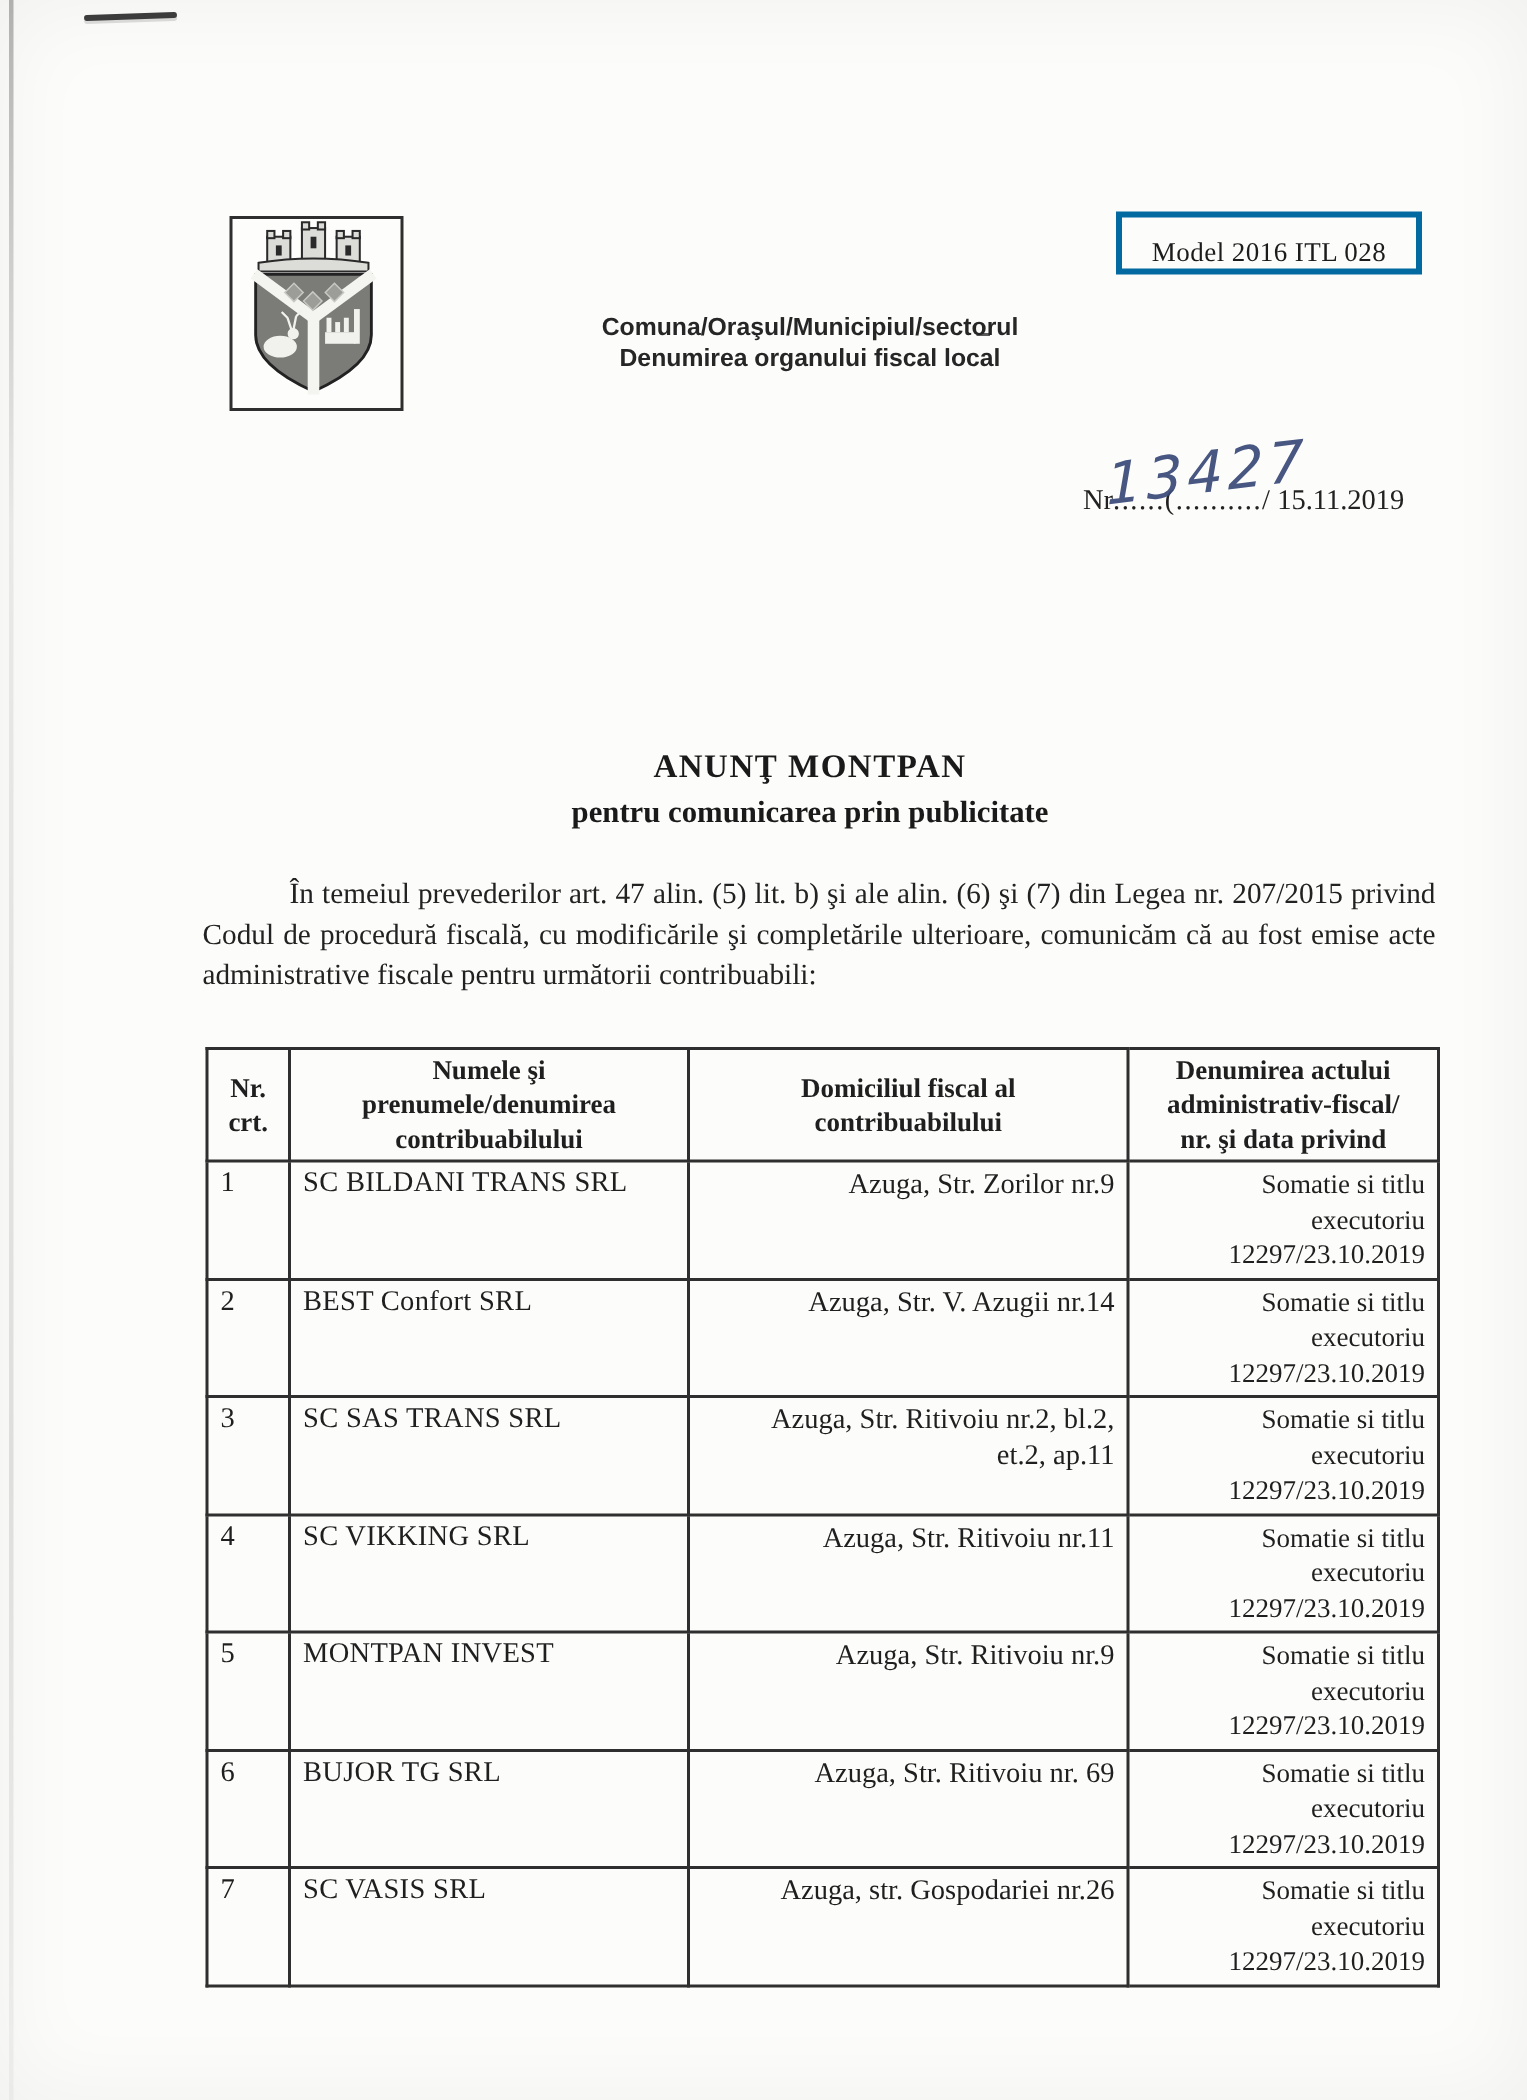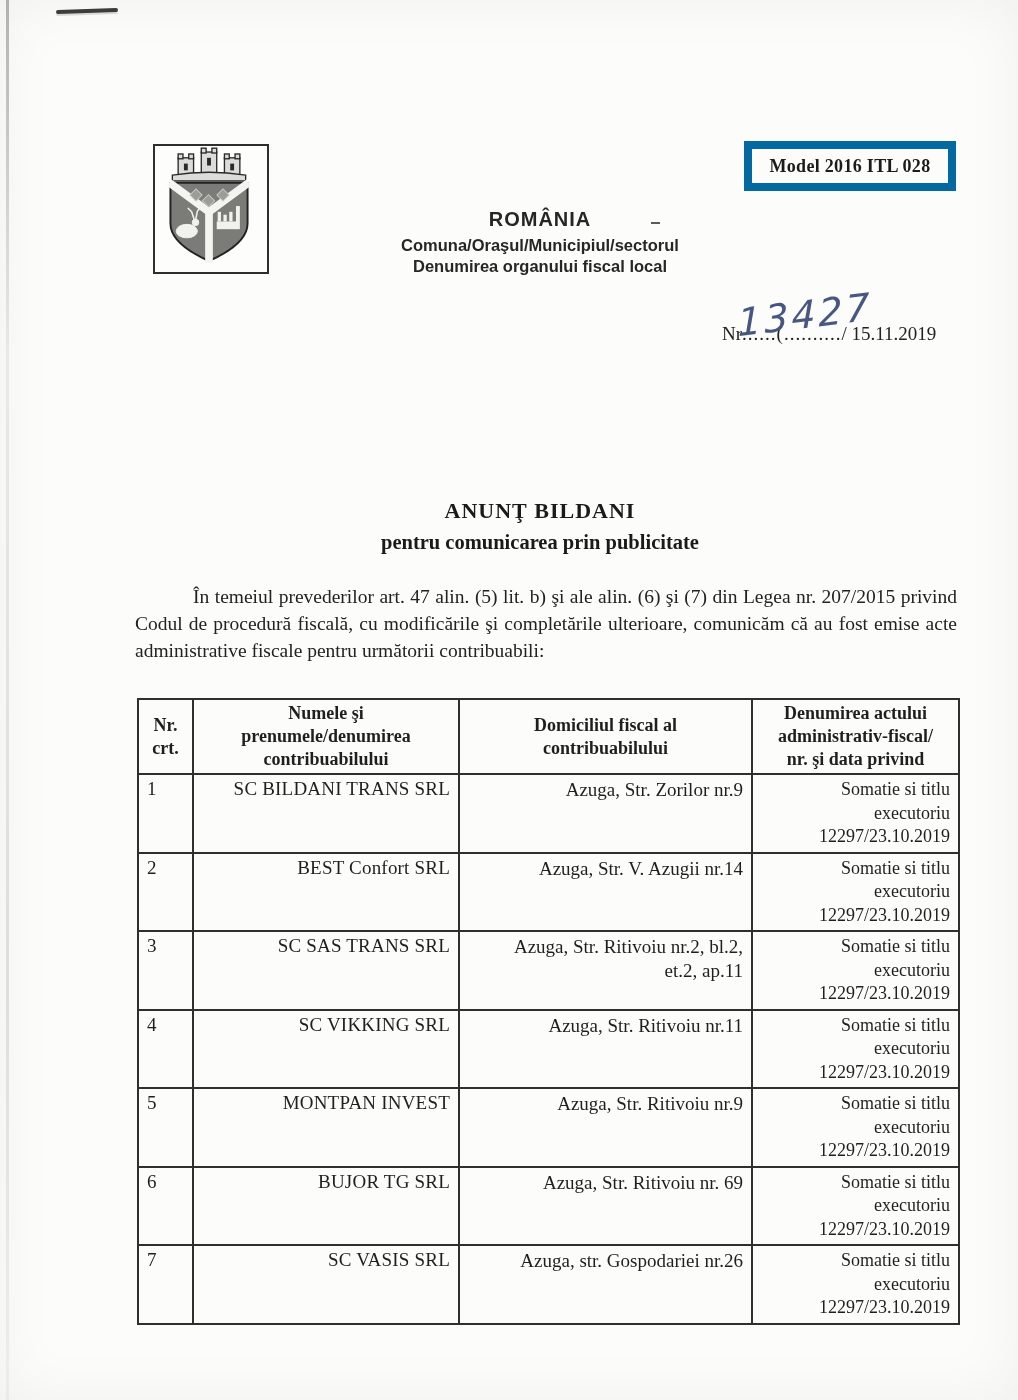--- a/index.html
+++ b/index.html
@@ -17,22 +17,22 @@
   .scan-edge-left{position:absolute;left:6px;top:0;width:3px;height:100%;
     background:linear-gradient(180deg,rgba(0,0,0,0.28),rgba(0,0,0,0.06) 25%,rgba(0,0,0,0.10) 70%,rgba(0,0,0,0.04));}
   .staple{position:absolute;left:56px;top:9px;width:62px;height:4px;background:#3c3c3c;
     border-radius:2px;transform:rotate(-2deg);box-shadow:0 2px 0 rgba(0,0,0,0.12);}
   .dash-artifact{position:absolute;left:651px;top:222px;width:9px;height:2px;background:#5a5a5a;}
   
   .emblem-box{position:absolute;left:153px;top:144px;width:112px;height:126px;
     border:2px solid #2e2e2e;background:#fdfdfc;}
   
   .model-box{position:absolute;left:744px;top:141px;width:196px;height:34px;
-    border:8px solid #0369a1;display:flex;align-items:center;justify-content:center;
-    font-weight:bold;font-size:18px;letter-spacing:0.3px;}
+    border:4px solid #0369a1;display:flex;align-items:flex-end;justify-content:center;
+    font-weight:normal;font-size:18px;letter-spacing:0.3px;}
   
   .nat-header{position:absolute;left:300px;top:208px;width:480px;text-align:center;
     font-family:"Liberation Sans","DejaVu Sans",sans-serif;font-weight:bold;color:#262626;}
   .nat-header .country{font-size:20px;letter-spacing:1px;margin-bottom:4px;}
   .nat-header .sub{font-size:16.5px;line-height:21px;}
   
   .issuer{position:absolute;left:138px;top:320px;font-size:19px;line-height:24.6px;color:#222;}
   
   .registration{position:absolute;left:722px;top:323px;font-size:19px;color:#222;white-space:nowrap;}
   .registration .dots{letter-spacing:1px;}
@@ -47,21 +47,21 @@
   .body-par{position:absolute;left:135px;top:583px;width:822px;
     font-size:19.5px;line-height:27px;text-align:justify;text-indent:58px;color:#222;}
   
   table.main{position:absolute;left:137px;top:698px;width:821px;
     border-collapse:collapse;table-layout:fixed;font-size:19px;color:#1f1f1f;}
   table.main th,table.main td{border:2px solid #2f2f2f;white-space:pre-line;overflow:hidden;}
   table.main th{font-weight:bold;font-size:18px;line-height:23px;text-align:center;
     vertical-align:middle;padding:2px 4px;height:68px;}
   table.main td{vertical-align:top;padding:3px 8px;}
   td.c-nr{padding-left:13px;font-size:19px;}
-  td.c-name{font-size:19px;letter-spacing:0.2px;text-align:right;}
+  td.c-name{font-size:19px;letter-spacing:0.2px;}
   td.c-addr{font-size:19px;line-height:24px;text-align:right;}
   td.c-act{font-size:18px;line-height:23.5px;padding-left:6px;text-align:right;}
   tr.data-row{height:67px;}
   tr.data-row-last{height:72px;}
 </style>
 </head>
 <body>
 
 <div class="page">
 
@@ -118,33 +118,32 @@
         <rect x="84" y="62" width="4" height="24"></rect>
       </g>
     </svg>
   </div>
 
   <div class="model-box">
     <span>Model 2016 ITL 028</span>
   </div>
 
   <div class="nat-header">
-    <div class="country">ROMÂNIA</div>
     <div class="sub">Comuna/Oraşul/Municipiul/sectorul</div>
     <div class="sub">Denumirea organului fiscal local</div>
   </div>
 
 
   <div class="registration">
     <span>Nr</span><span class="dots">......(..........</span><span>/ 15.11.2019</span>
   </div>
   <div class="handwriting">13427</div>
 
   <div class="doc-title">
-    <div class="t1">ANUNŢ BILDANI</div>
+    <div class="t1">ANUNŢ MONTPAN</div>
     <div class="t2">pentru comunicarea prin publicitate</div>
   </div>
 
   <div class="body-par">În temeiul prevederilor art. 47 alin. (5) lit. b) şi ale alin. (6) şi (7) din Legea nr. 207/2015 privind Codul de procedură fiscală, cu modificările şi completările ulterioare, comunicăm că au fost emise acte administrative fiscale pentru următorii contribuabili:</div>
 
   <table class="main">
     <colgroup>
       <col style="width:55px">
         <col style="width:266px">
         <col style="width:293px">

